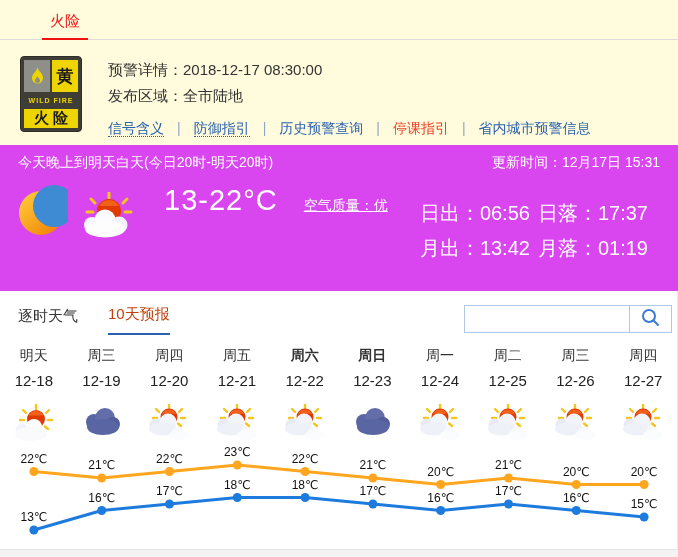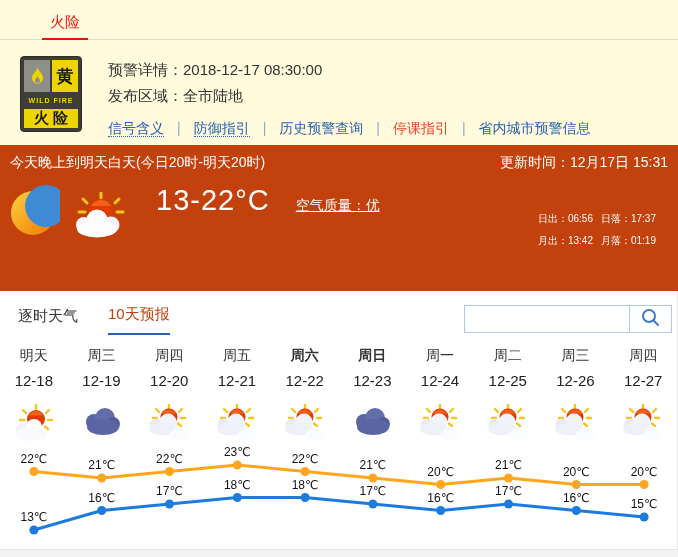--- a/index.html
+++ b/index.html
@@ -2,48 +2,48 @@
 <html><head>
 <meta charset="utf-8">
 <style>
   * { margin:0; padding:0; box-sizing:border-box; }
   html,body { width:678px; height:557px; }
   body { font-family:"Liberation Sans","DejaVu Sans",sans-serif; background:#fff; position:relative; overflow:hidden; }
 
   
   .top-section { background:#FFFBDC; height:145px; }
   .alert-tabbar { height:40px; border-bottom:1px solid #DCDCDC; display:flex; align-items:stretch; justify-content:space-between; padding:0 30px 0 42px; }
-  .fire-tab { display:flex; align-items:flex-end; color:#EE1111; font-size:15px; border-bottom:2px solid #EE1111; margin-bottom:-1px; padding:6px 8px; cursor:pointer; }
+  .fire-tab { display:flex; align-items:flex-start; color:#EE1111; font-size:15px; border-bottom:2px solid #EE1111; margin-bottom:-1px; padding:12px 8px; cursor:pointer; }
   .alert-detail-link { display:flex; align-items:center; color:#2A61AE; font-size:15px; cursor:pointer; }
   .alert-body { display:flex; padding:16px 0 0 20px; }
   .badge { width:62px; height:76px; background:#3E3E37; border:1px solid #2e2e28; border-radius:4px; padding:3px; display:grid; grid-template-rows:32px 13px 1fr; gap:2px; flex:none; }
   .badge-top { display:grid; grid-template-columns:1fr 1fr; gap:2px; }
   .badge-flame { background:#8F8F89; display:flex; align-items:center; justify-content:center; }
   .badge-char { background:#EFD500; color:#1a1a1a; font-weight:bold; font-size:17px; display:flex; align-items:center; justify-content:center; }
   .badge-banner { background:#3E3E37; color:#EFD500; font-size:7px; font-weight:bold; text-align:center; line-height:13px; letter-spacing:1px; white-space:nowrap; overflow:hidden; }
   .badge-label { background:#EFD500; color:#1a1a1a; font-size:15px; font-weight:bold; display:flex; align-items:center; justify-content:center; }
   .alert-info { margin-left:26px; font-size:15px; color:#333; padding-top:2px; }
   .info-line { line-height:24px; margin-bottom:2px; }
   .alert-links { margin-top:12px; font-size:14px; }
   .alert-links a { color:#2A61AE; text-decoration:none; cursor:pointer; }
   .alert-links a.dotted { border-bottom:1px dotted #2A61AE; }
   .alert-links a.red { color:#F0402B; }
   .link-sep { color:#8FA8C6; margin:0 13px; }
 
   
-  .blue-panel { background:#c2410c; color:#fff; height:146px; padding:9px 10px 0; position:relative; }
+  .blue-panel { background:#d946ef; color:#fff; height:146px; padding:9px 18px 0; position:relative; }
   .panel-head { display:flex; justify-content:space-between; font-size:14px; }
   .panel-body { display:flex; position:relative; margin-top:12px; }
   .hero-icons { display:flex; align-items:flex-start; }
   .temp-block { margin-left:28px; }
   .temp-row { display:flex; align-items:baseline; }
   .big-temp { font-size:29px; font-weight:normal; letter-spacing:1px; }
   .air { font-size:14px; margin-left:26px;text-decoration:underline; }
   .desc { font-size:15px; width:338px; line-height:1.55; margin-top:5px; }
-  .sun-moon { position:absolute; right:12px; top:28px; display:grid; grid-template-columns:auto auto; column-gap:26px; row-gap:9px; font-size:10px; white-space:nowrap;gap:8px; }
+  .sun-moon { position:absolute; right:12px; top:16px; display:grid; grid-template-columns:auto auto; column-gap:26px; row-gap:9px; font-size:20px; white-space:nowrap;gap:8px; }
 
   
   .lower { position:relative; border-right:1px solid #E8E8E8; height:266px; }
   .tabbar2 { display:flex; align-items:flex-end; padding:0 0 0 18px; height:44px; }
   .tab { font-size:15px; cursor:pointer; padding-bottom:9px; }
   .tab-inactive { color:#333; margin-right:30px; }
   .tab-active { color:#c2410c; border-bottom:2px solid #2A61AE; }
   .search-wrap { position:absolute; top:14px; right:5px; display:flex; }
   .search-input { width:165px; height:28px; border:1px solid #AFC9E4; border-right:none; outline:none; padding:0 8px; font-size:13px; }
   .search-btn { width:43px; height:28px; border:1px solid #AFC9E4; background:#fff; display:flex; align-items:center; justify-content:center; cursor:pointer; }

